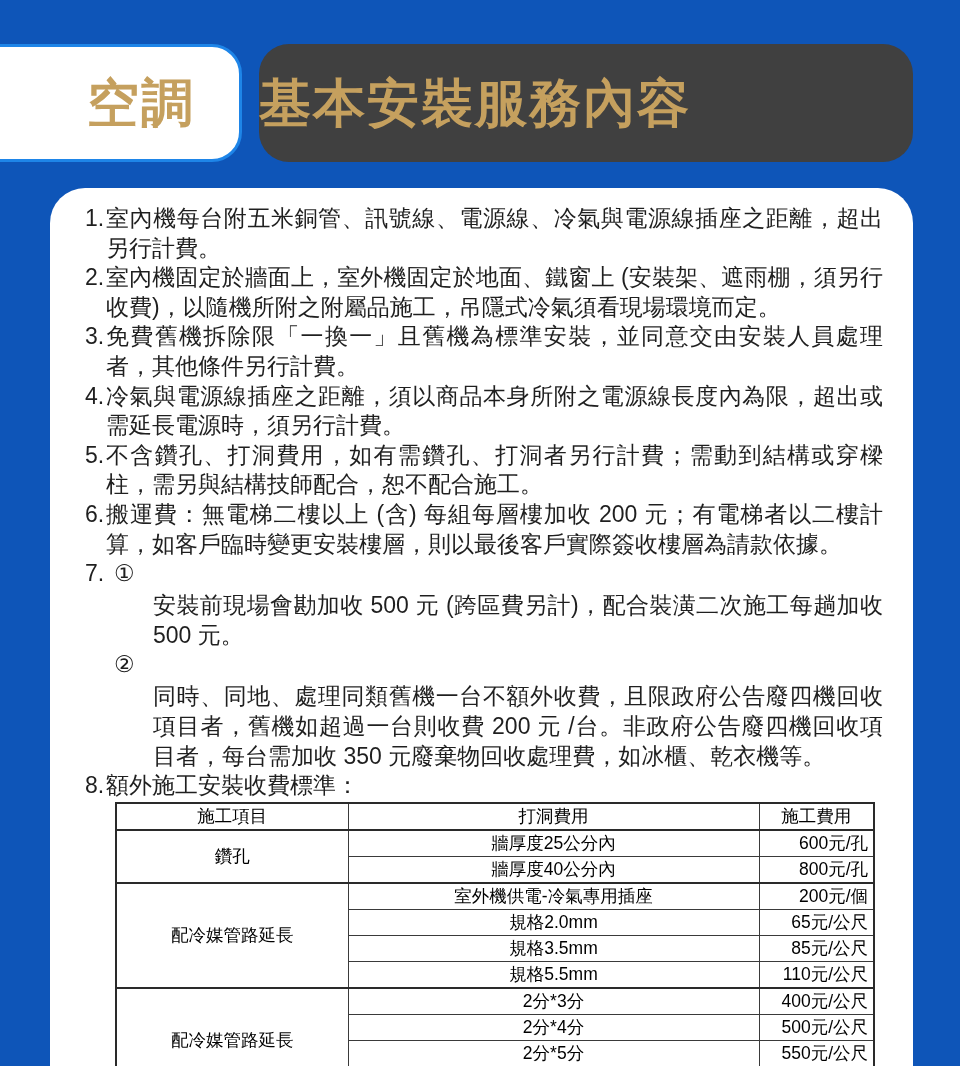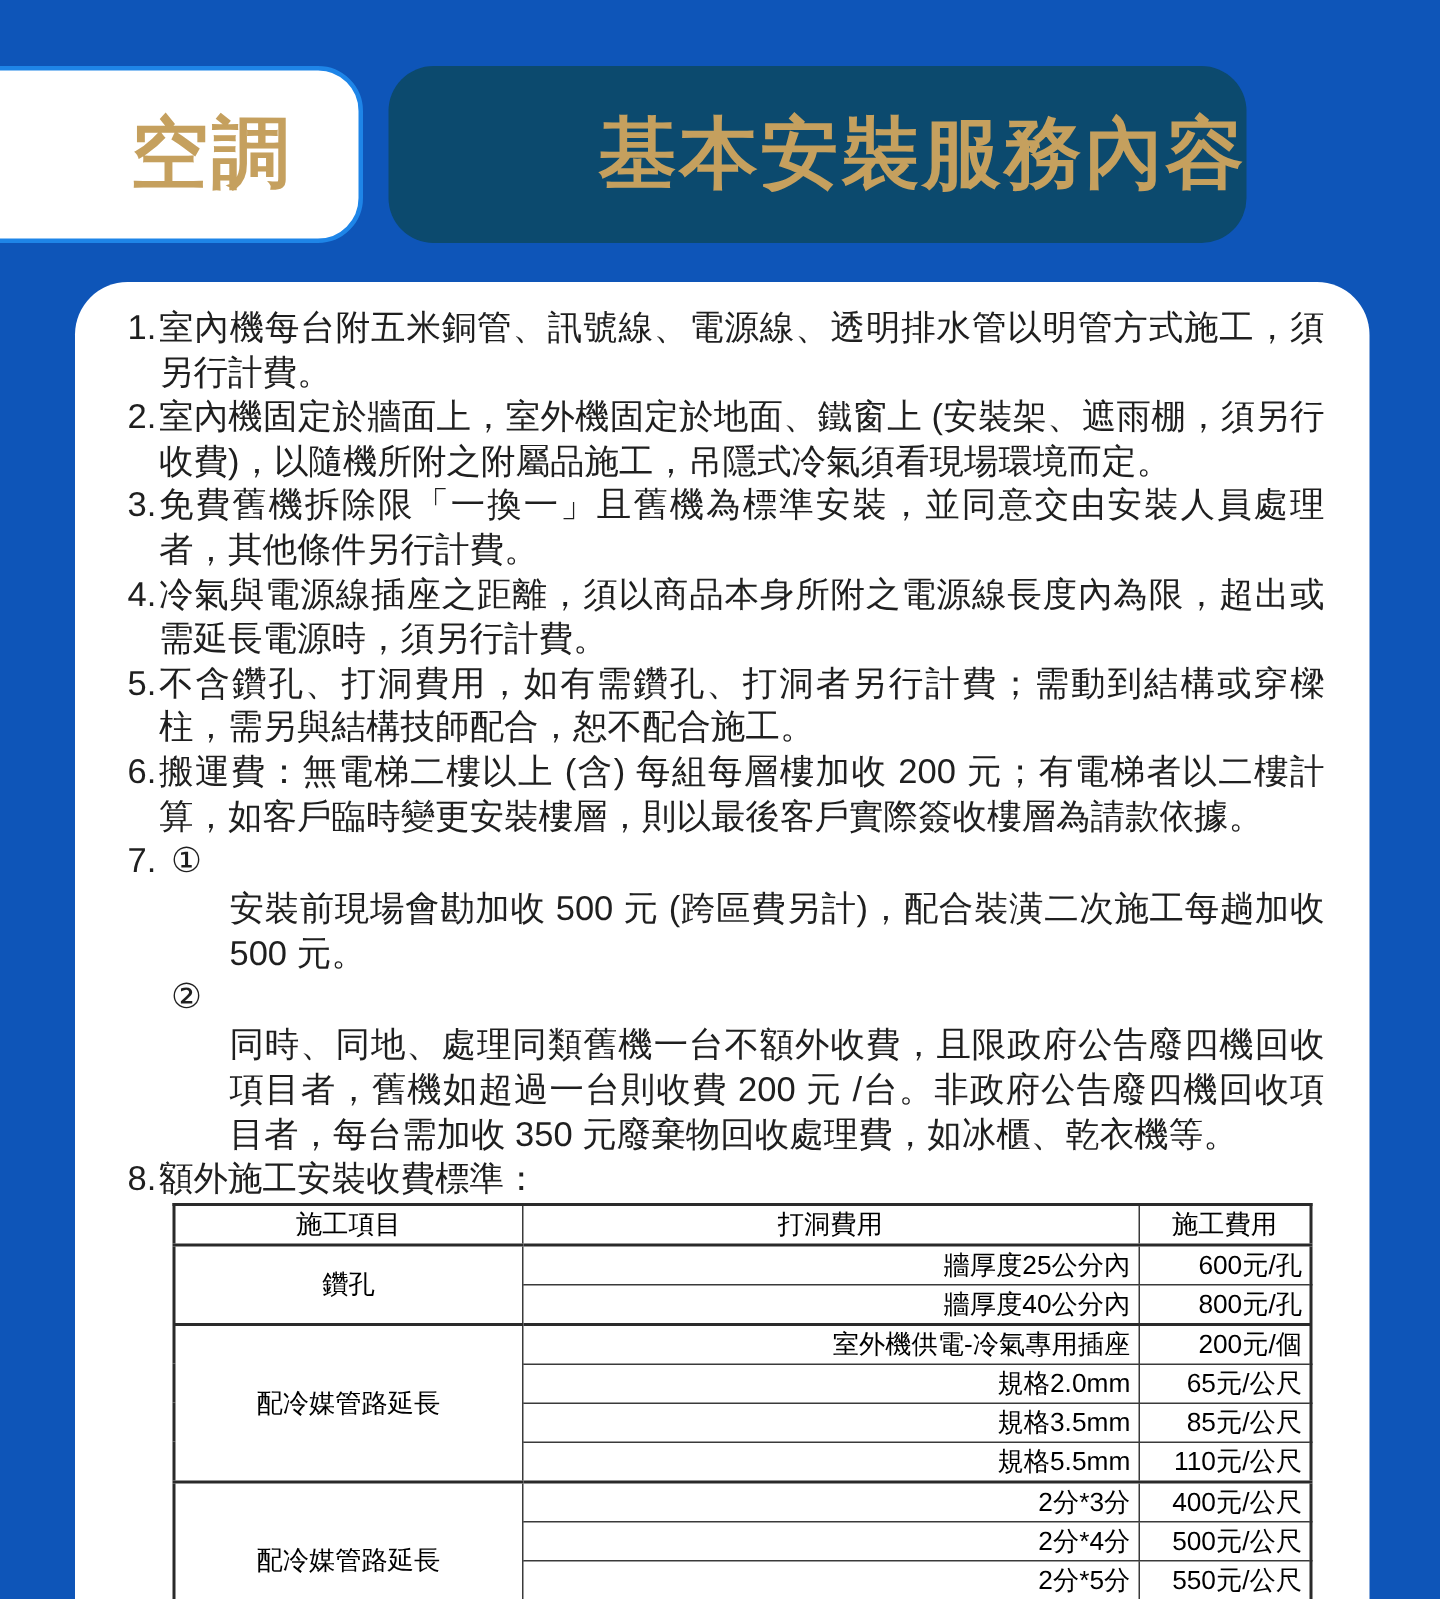--- a/index.html
+++ b/index.html
@@ -28,28 +28,28 @@
     box-sizing: border-box;
     display: flex;
     align-items: center;
     justify-content: center;
     padding-left: 92px;
   }
   .title-box {
     position: absolute;
     left: 259px;
     top: 44px;
-    width: 572px;
+    width: 654px;
     height: 118px;
-    background: #0c4a6e;
+    background: #404040;
     border-radius: 30px;
     box-sizing: border-box;
     display: flex;
     align-items: center;
-    justify-content: flex-end;
+    justify-content: flex-start;
   }
   .gold-text {
     color: #C5A05E;
     font-size: 52px;
     font-weight: bold;
     letter-spacing: 2px;
     white-space: nowrap;
     line-height: 1;
   }
   
@@ -115,39 +115,39 @@
     height: 25px;
     padding: 0 5px;
     font-weight: normal;
     overflow: hidden;
     white-space: nowrap;
   }
   table.fee { border: 2px solid #2A2A2A; }
   table.fee tr.group-start td { border-top: 2px solid #2A2A2A; }
   table.fee th { text-align: center; }
   td.cell-item { text-align: center; }
-  td.cell-desc { text-align: right; margin-top: 16px; }
+  td.cell-desc { text-align: center; margin-top: 16px; }
   td.cell-fee  { text-align: right; }
 </style>
 </head>
 <body>
 
 <div class="badge-box">
   <span class="gold-text">空調</span>
 </div>
 <div class="title-box">
   <span class="gold-text">基本安裝服務內容</span>
 </div>
 
 <div class="card">
   <div class="svc-list">
 
     <div class="li-row">
       <span class="li-num">1.</span>
-      <div class="li-txt">室內機每台附五米銅管、訊號線、電源線、透明排水管以明管方式施工，須另行計費。</div>
+      <div class="li-txt">室內機每台附五米銅管、訊號線、電源線、冷氣與電源線插座之距離，超出另行計費。</div>
     </div>
 
     <div class="li-row">
       <span class="li-num">2.</span>
       <div class="li-txt">室內機固定於牆面上，室外機固定於地面、鐵窗上 (安裝架、遮雨棚，須另行收費)，以隨機所附之附屬品施工，吊隱式冷氣須看現場環境而定。</div>
     </div>
 
     <div class="li-row">
       <span class="li-num">3.</span>
       <div class="li-txt">免費舊機拆除限「一換一」且舊機為標準安裝，並同意交由安裝人員處理者，其他條件另行計費。</div>

